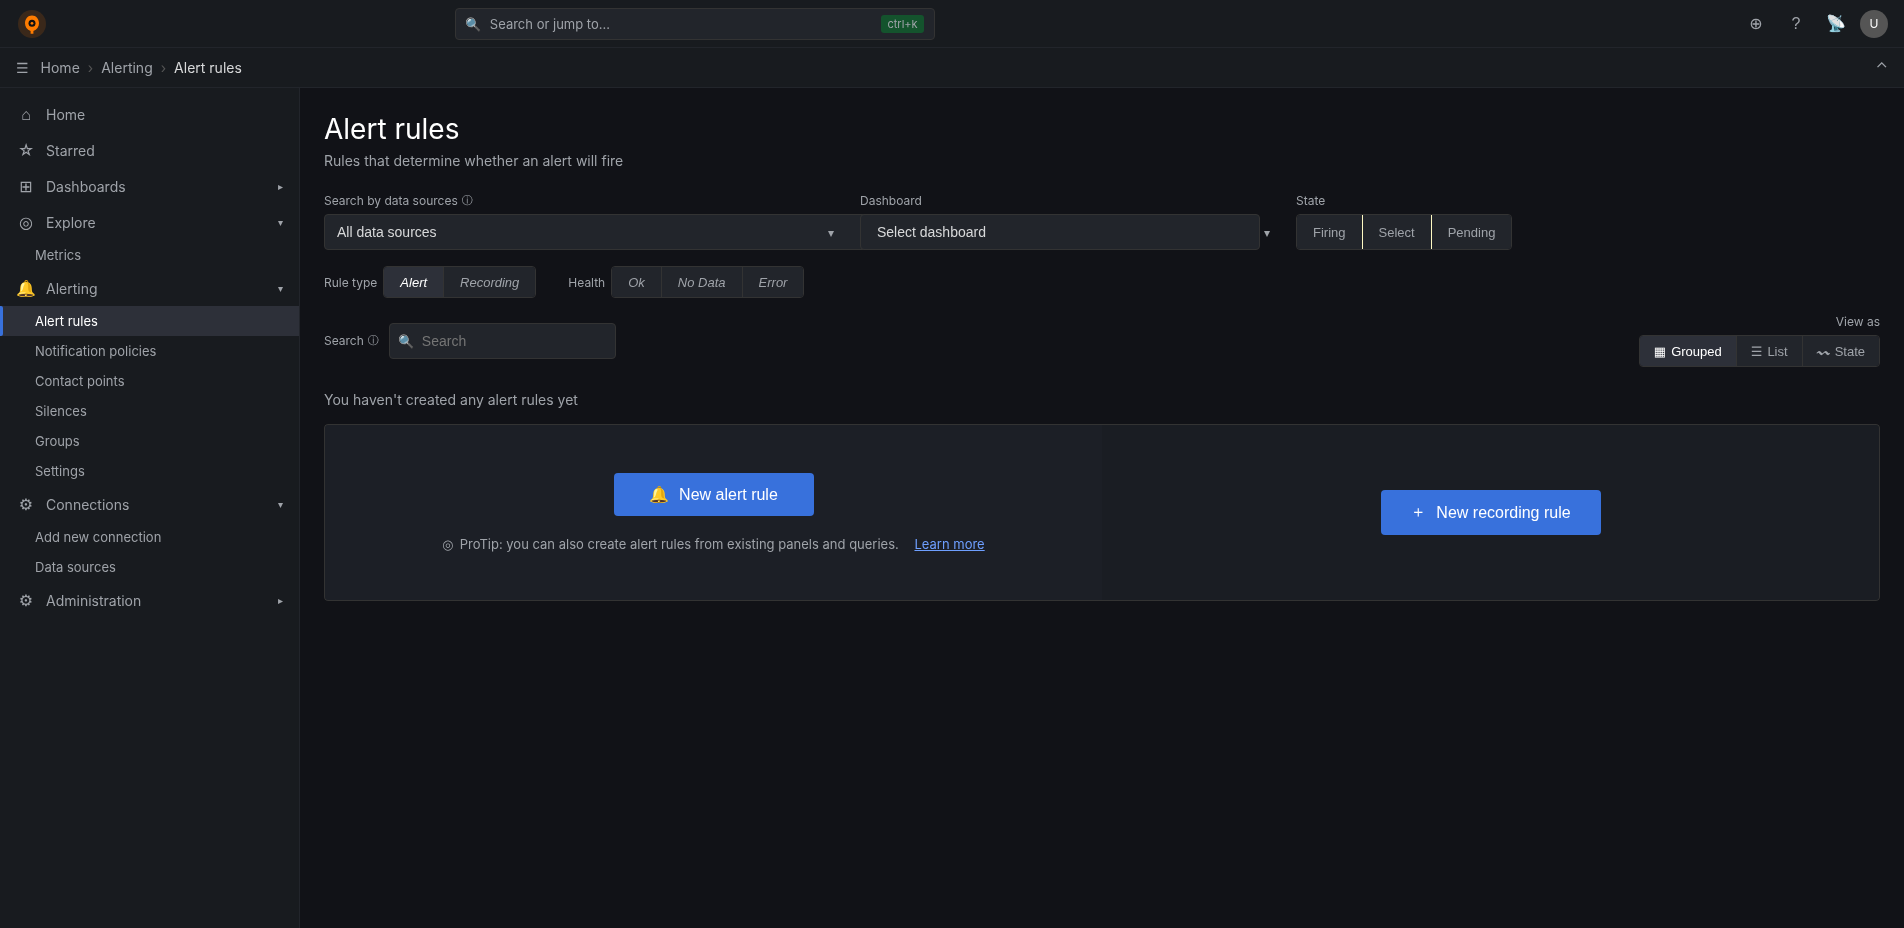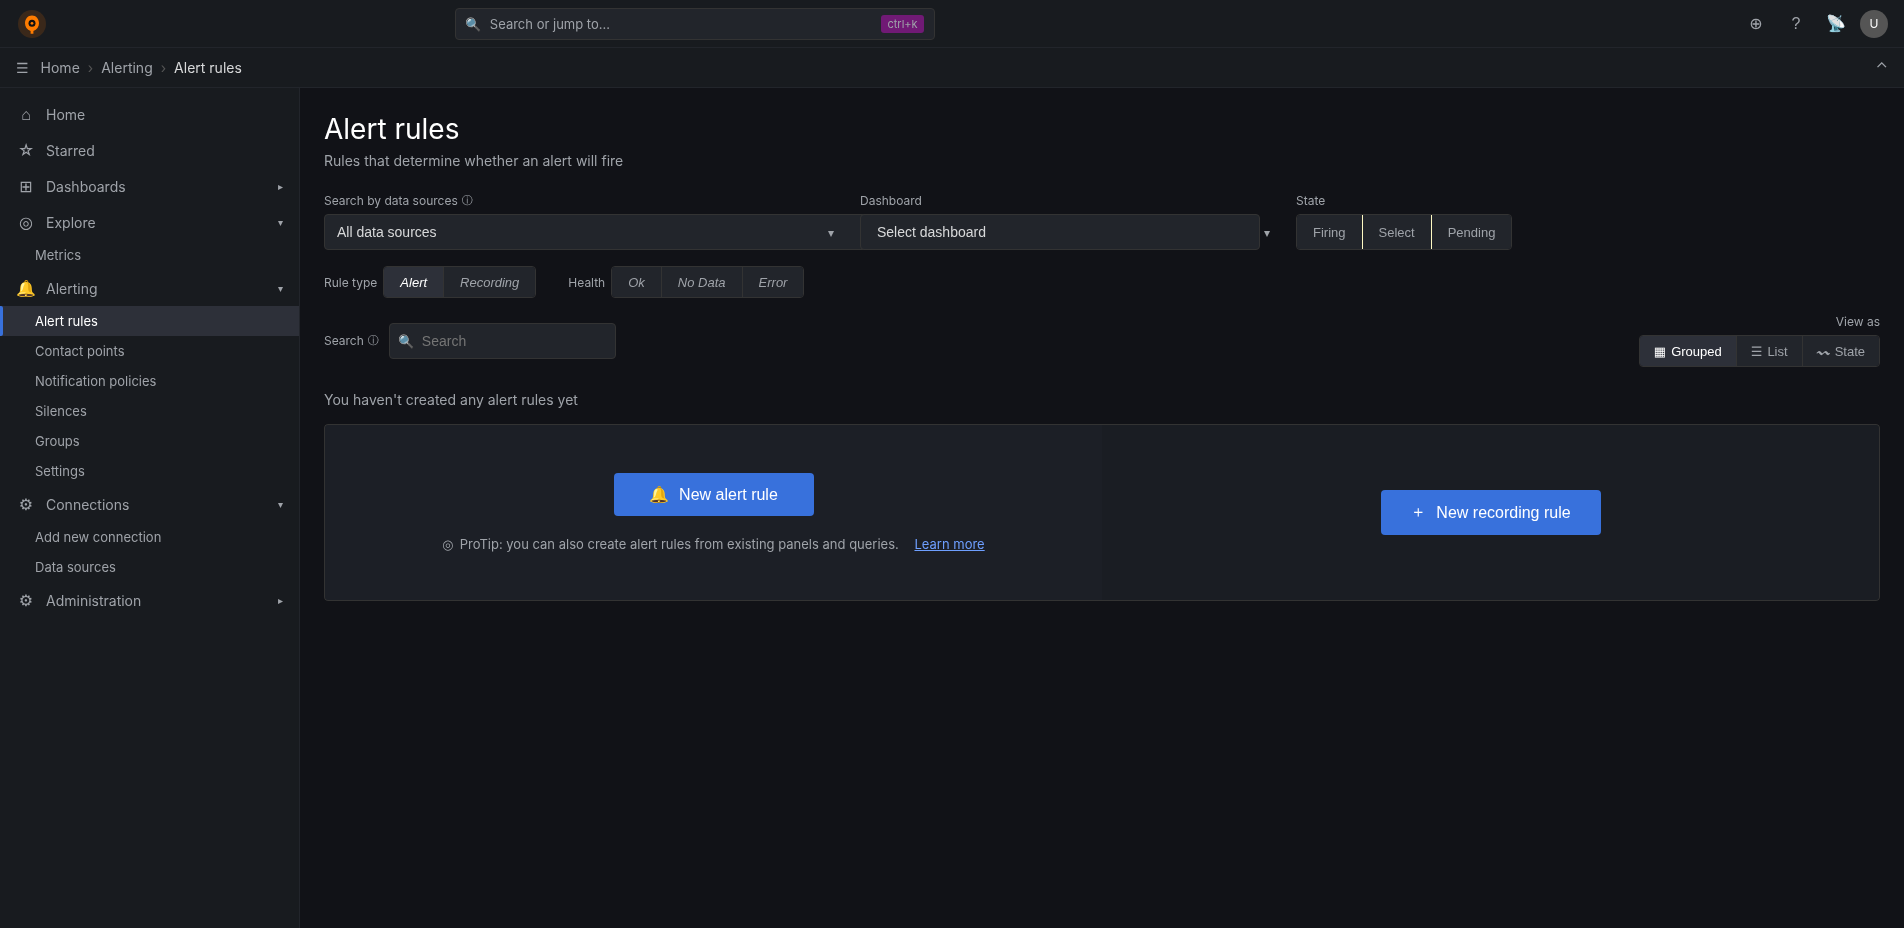--- a/index.html
+++ b/index.html
@@ -43,21 +43,21 @@
       display: flex;
       align-items: center;
       padding: 0 10px;
       gap: 8px;
       color: #9fa3a9;
       font-size: 13px;
       cursor: pointer;
     }
     .topbar-search-kbd {
       margin-left: auto;
-      background: #701a75;
+      background: #14532d;
       border-radius: 3px;
       padding: 2px 6px;
       font-size: 11px;
       color: #9fa3a9;
     }
     .topbar-right {
       margin-left: auto;
       display: flex;
       align-items: center;
       gap: 8px;
@@ -550,25 +550,25 @@
       <span class="sidebar-icon">🔔</span>
       <span>Alerting</span>
       <span class="sidebar-chevron">▾</span>
     </div>
 
     <div class="sidebar-sub-item active">
       <span>Alert rules</span>
     </div>
 
     <div class="sidebar-sub-item">
+      <span>Notification policies</span>
+    </div>
+
+    <div class="sidebar-sub-item">
       <span>Contact points</span>
-    </div>
-
-    <div class="sidebar-sub-item">
-      <span>Notification policies</span>
     </div>
 
     <div class="sidebar-sub-item">
       <span>Silences</span>
     </div>
 
     <div class="sidebar-sub-item">
       <span>Groups</span>
     </div>
 

